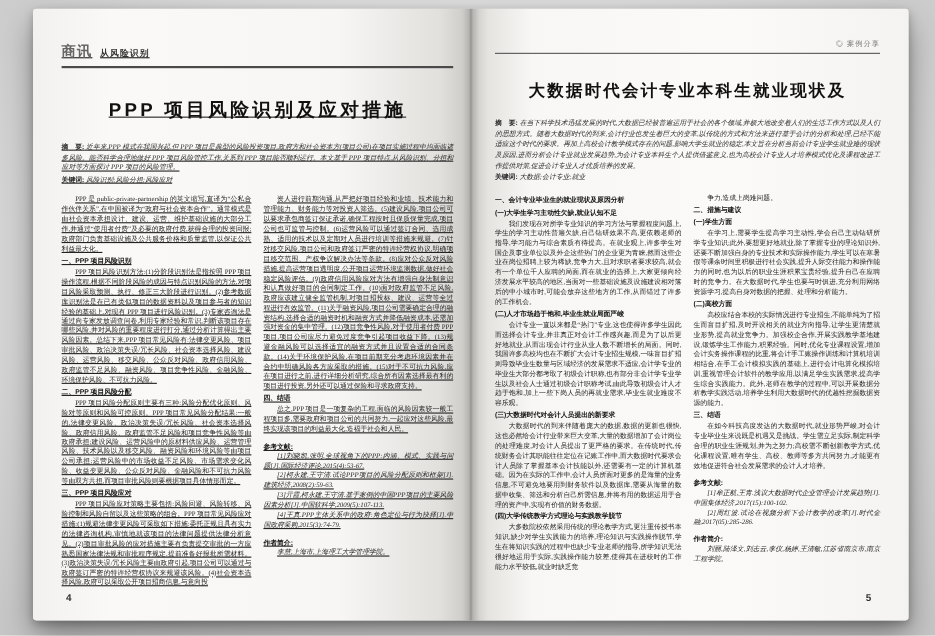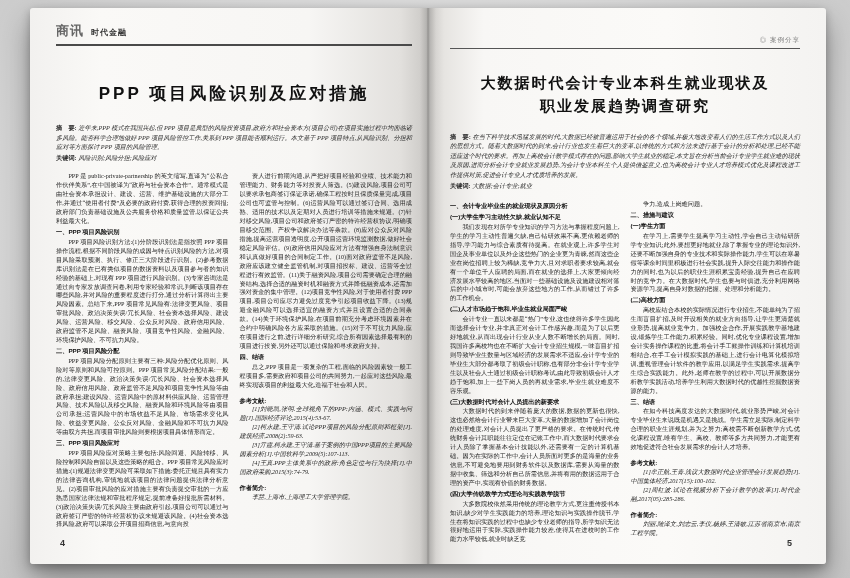--- a/index.html
+++ b/index.html
@@ -5,37 +5,37 @@
   html,body{margin:0;padding:0;}
   body{width:850px;height:578px;overflow:hidden;
        font-family:"Liberation Serif","DejaVu Serif",serif;color:#222;}
   .scene{position:relative;width:850px;height:578px;
          background:radial-gradient(ellipse at 50% 42%, #ebebeb 0%, #dcdcdc 55%, #c6c6c6 100%);}
   .spread{position:absolute;left:30px;top:8px;width:796px;height:556px;display:flex;
           box-shadow:0 14px 30px rgba(0,0,0,.38), 0 3px 8px rgba(0,0,0,.25);
           border-radius:3px;}
   .page{position:relative;width:398px;height:556px;overflow:hidden;box-sizing:border-box;}
   .page-left{background:linear-gradient(to right,#f2f1ef 0%,#faf9f7 18%,#f7f6f4 70%,#e2e0dd 93%,#c9c7c4 100%);
-             border-radius:3px 0 0 3px;padding:14px 16px 18px 26px;}
+             border-radius:3px 0 0 3px;padding:30px 16px 18px 26px;text-decoration:underline;}
   .page-right{background:linear-gradient(to right,#c7c5c2 0%,#e6e4e1 4%,#f8f7f5 14%,#fbfaf8 60%,#f4f3f1 100%);
               border-radius:0 3px 3px 0;padding:28px 26px 18px 22px;}
   .gutter{position:absolute;left:390px;top:0;width:16px;height:556px;z-index:5;pointer-events:none;
           background:linear-gradient(to right,rgba(0,0,0,0) 0%,rgba(0,0,0,.10) 40%,rgba(0,0,0,.26) 50%,rgba(0,0,0,.10) 62%,rgba(0,0,0,0) 100%);}
 
   
   .lp-header{display:flex;align-items:baseline;border-bottom:2px solid #4a4a4a;padding-bottom:4px;}
   .lp-brand{font-family:"Liberation Sans",sans-serif;font-size:13px;font-weight:bold;color:#666;letter-spacing:1px;}
   .lp-section{font-family:"Liberation Sans",sans-serif;font-size:8px;font-weight:bold;color:#333;margin-left:7px;letter-spacing:1px;}
 
   
   .rp-header{text-align:right;font-family:"Liberation Sans",sans-serif;font-size:6.5px;color:#777;
              border-bottom:1.5px solid #555;padding-bottom:3px;letter-spacing:1px;}
 
   .article-title{font-family:"Liberation Sans",sans-serif;font-weight:bold;text-align:center;color:#111;}
-  .page-left .article-title{font-size:17px;letter-spacing:3px;margin:36px 0 18px;}
+  .page-left .article-title{font-size:17px;letter-spacing:3px;margin:26px 0 18px;}
   .page-right .article-title{font-size:15px;letter-spacing:2px;line-height:1.55;margin:22px 6px 14px;}
   .author-line{text-align:center;font-size:9px;letter-spacing:3px;color:#222;margin-bottom:14px;}
   .page-right .author-line{font-size:8.5px;letter-spacing:1.5px;word-spacing:9px;margin-bottom:10px;}
 
   .abstract,.keywords{font-size:6.2px;line-height:1.55;font-style:italic;text-align:justify;color:#2b2b2b;}
   .abstract b,.keywords b{font-style:normal;font-family:"Liberation Sans",sans-serif;}
   .keywords{margin-top:1px;}
 
   .columns{display:flex;gap:11px;margin-top:10px;}
   .col{flex:1;font-size:6.2px;line-height:1.44;text-align:justify;color:#242424;}
@@ -52,21 +52,21 @@
 </style>
 </head>
 <body>
 
 <div class="scene">
   <div class="spread">
 
     <div class="page page-left">
       <div class="lp-header">
         <span class="lp-brand">商讯</span>
-        <span class="lp-section">时代金融</span>
+        <span class="lp-section">从风险识别</span>
       </div>
       <div class="article-title">PPP 项目风险识别及应对措施</div>
       <div class="abstract">
         <b>摘　要:</b>
         <span>近年来,PPP 模式在我国兴起,但 PPP 项目是典型的风险投资项目,政府方和社会资本方(项目公司)在项目实施过程中均面临诸多风险。能否科学合理地做好 PPP 项目风险管控工作,关系到 PPP 项目能否顺利运行。本文基于 PPP 项目特点,从风险识别、分担和应对等方面探讨 PPP 项目的风险管理。</span>
       </div>
       <div class="keywords">
         <b>关键词:</b>
         <span>风险识别;风险分担;风险应对</span>
       </div>
@@ -97,21 +97,20 @@
           <div class="bio-text">李慧,上海市,上海理工大学管理学院。</div>
         </div>
       </div>
       <div class="page-number pn-left">4</div>
     </div>
 
     <div class="page page-right">
       <div class="rp-header">◎ 案例分享</div>
       <div class="article-title">
         <div>大数据时代会计专业本科生就业现状及</div>
-        <div>职业发展趋势调查研究</div>
       </div>
       <div class="abstract">
         <b>摘　要:</b>
         <span>在当下科学技术迅猛发展的时代,大数据已经被普遍运用于社会的各个领域,并极大地改变着人们的生活工作方式以及人们的思想方式。随着大数据时代的到来,会计行业也发生着巨大的变革,以传统的方式和方法来进行基于会计的分析和处理,已经不能适应这个时代的要求。再加上高校会计教学模式存在的问题,影响大学生就业的稳定,本文旨在分析当前会计专业学生就业难的现状及原因,进而分析会计专业就业发展趋势,为会计专业本科生个人提供借鉴意义,也为高校会计专业人才培养模式优化及课程改进工作提供对策,促进会计专业人才优质培养的发展。</span>
       </div>
       <div class="keywords">
         <b>关键词:</b>
         <span>大数据;会计专业;就业</span>
       </div>
       <div class="columns">

